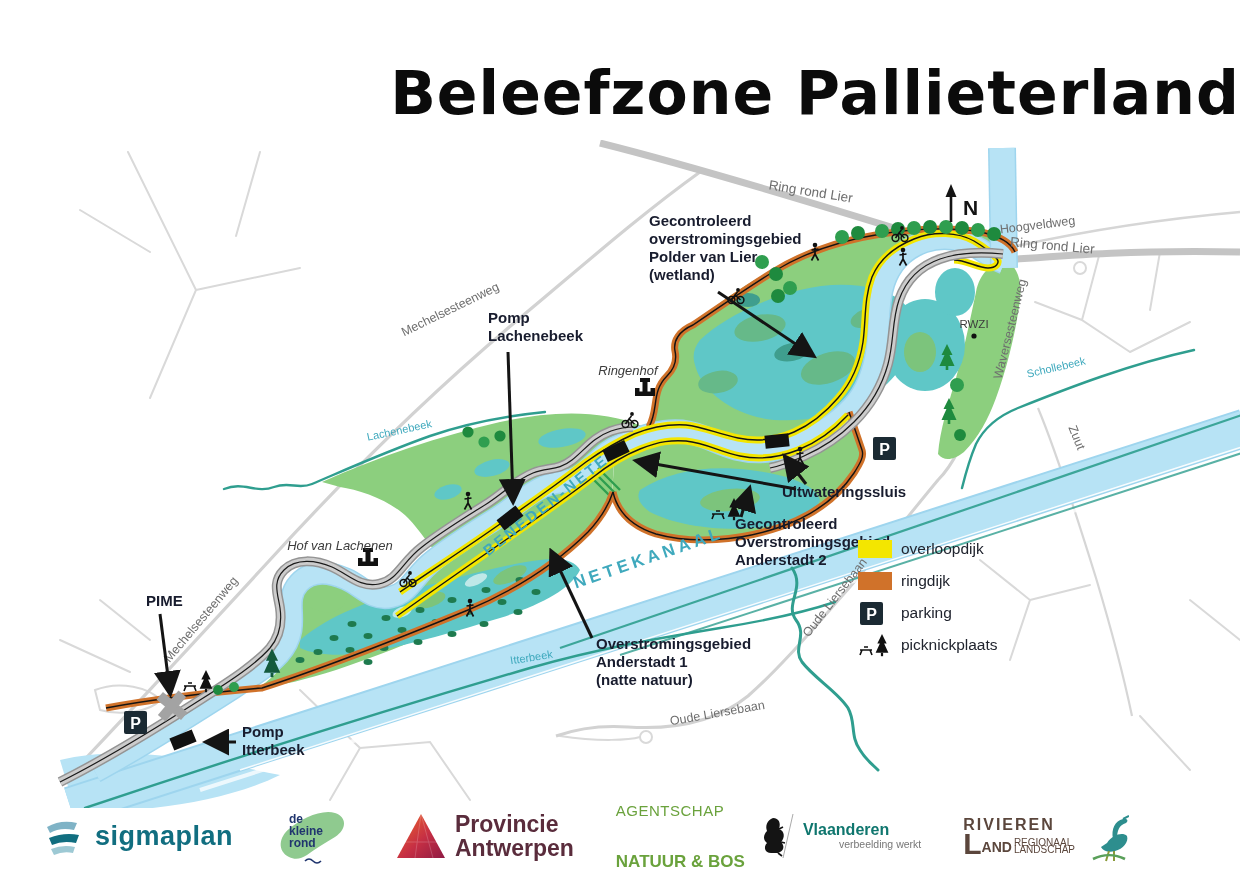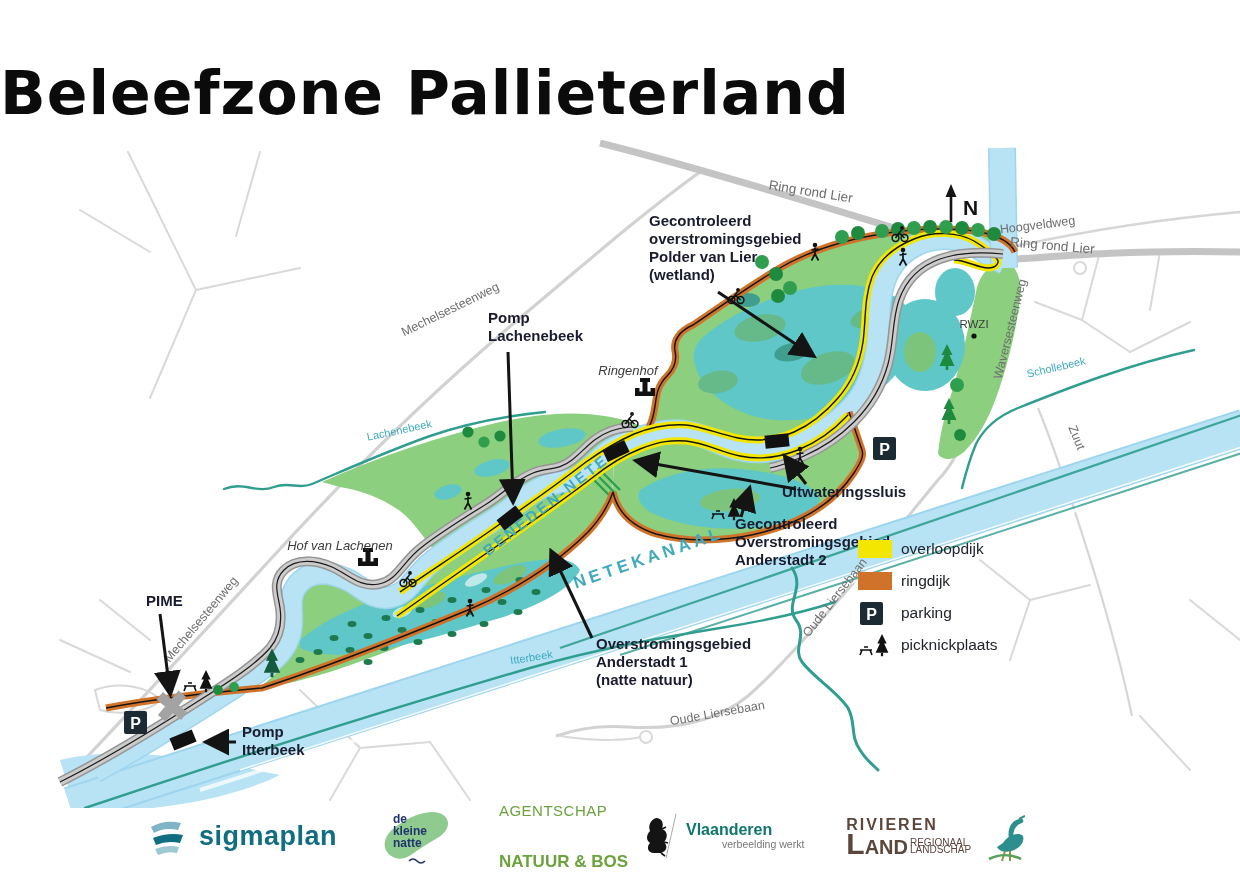--- a/index.html
+++ b/index.html
@@ -1,18 +1,18 @@
 <!DOCTYPE html>
 <html><head>
 <meta charset="utf-8">
 <style>
   html,body{margin:0;padding:0;background:#ffffff;}
   .page{position:relative;width:1240px;height:873px;background:#ffffff;overflow:hidden;
         font-family:"Liberation Sans",sans-serif;}
-  .title{position:absolute;top:58px;left:0;width:100%;text-align:left;
+  .title{position:absolute;top:58px;left:0;width:100%;text-align:right;
          font-family:"DejaVu Sans","Liberation Sans",sans-serif;
          font-weight:bold;font-size:60px;letter-spacing:1px;color:#0b0b0b;}
   svg.map{position:absolute;top:140px;left:0;}
   .footer{position:absolute;top:801px;left:0;width:1172px;height:70px;
           display:flex;align-items:center;justify-content:center;gap:42px;}
   .logo{display:flex;align-items:center;gap:8px;}
   .logo svg{display:block;}
   .sig-text{font-size:27px;font-weight:bold;color:#116e80;letter-spacing:0.5px;}
   .dkn{position:relative;width:78px;height:62px;}
   .dkn svg{position:absolute;inset:0;}
@@ -24,21 +24,21 @@
   .vw-text .nv{font-size:11px;color:#7fb0d8;font-weight:bold;}
   .anb{color:#6aa23c;line-height:19px;}
   .anb .l1{font-size:15px;letter-spacing:0.5px;}
   .anb .l2{font-size:17px;font-weight:bold;margin-top:32px;}
   .vla .l1{font-size:16px;font-weight:bold;color:#0f766e;line-height:16px;}
   .vla .l2{font-size:10.5px;color:#777777;margin-left:36px;}
   .riv{color:#5b463c;}
   .riv .r1{font-size:16px;font-weight:bold;letter-spacing:2px;line-height:15px;}
   .riv .r2{display:flex;align-items:flex-end;}
   .riv .bigL{font-size:30px;font-weight:bold;line-height:24px;}
-  .riv .land{font-size:20px;font-weight:bold;line-height:18px;}
+  .riv .land{font-size:14px;font-weight:bold;line-height:18px;}
   .riv .small{font-size:10px;line-height:7.5px;margin-left:2px;margin-bottom:2px;}
 </style>
 </head>
 <body>
 
 <div class="page">
   <div class="title">Beleefzone Pallieterland</div>
 
   <svg class="map" width="1240" height="668" viewBox="0 140 1240 668" xmlns="http://www.w3.org/2000/svg">
     <defs>
@@ -373,24 +373,41 @@
     </div>
 
     <div class="dkn">
       <svg width="78" height="62" viewBox="0 0 78 62">
         <path d="M14,52 C2,46 4,32 14,24 C26,14 46,4 60,8 C72,12 72,24 60,32 C50,38 40,44 32,50 C26,54 20,55 14,52 Z" fill="#8fca8f"></path>
         <path d="M30,56 q4,-4 8,0 t8,0" stroke="#20356e" stroke-width="1.6" fill="none"></path>
       </svg>
       <div class="dkn-lines">
         <div>de</div>
         <div>kleine</div>
-        <div>natte</div>
+        <div>rond</div>
       </div>
     </div>
 
+    <div class="logo">
+      <svg width="52" height="48" viewBox="0 0 52 48">
+        <defs>
+            <linearGradient id="gpa" x1="0" y1="0" x2="1" y2="1">
+          <stop offset="0" stop-color="#ef6a2a"></stop>
+              <stop offset="0.55" stop-color="#c62f44"></stop>
+              <stop offset="1" stop-color="#8f1a44"></stop>
+        </linearGradient>
+          </defs>
+        <polygon points="26,2 50,46 2,46" fill="url(#gpa)"></polygon>
+        <path d="M26,2 L20,46 M26,2 L38,46 M10,30 L42,30" stroke="#ffffff" stroke-width="1" opacity="0.18"></path>
+      </svg>
+      <div class="pa-text">
+        <div>Provincie</div>
+        <div>Antwerpen</div>
+      </div>
+    </div>
 
 
     <div class="logo">
       <div class="anb">
         <div class="l1">AGENTSCHAP</div>
         <div class="l2">NATUUR &amp; BOS</div>
       </div>
       <svg width="42" height="48" viewBox="0 0 42 48">
         <path d="M20,6 C14,8 12,14 14,19 C10,23 10,28 14,31 C10,35 12,41 18,41 L25,41 C31,39 32,34 28,30 C32,26 32,19 26,17 C28,11 26,6 20,6 Z" fill="#141414"></path>
         <path d="M25,41 l4,3 M26,17 l4,-2 M28,30 l4,1" stroke="#141414" stroke-width="1.6"></path>

